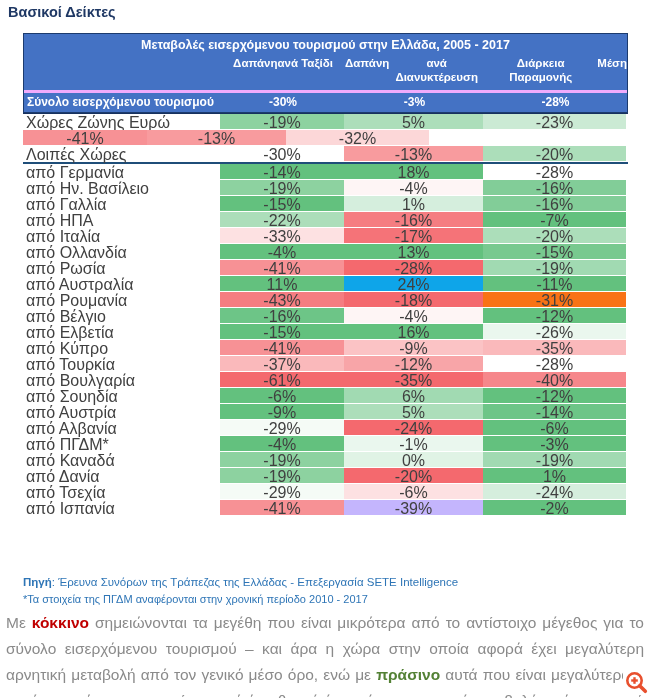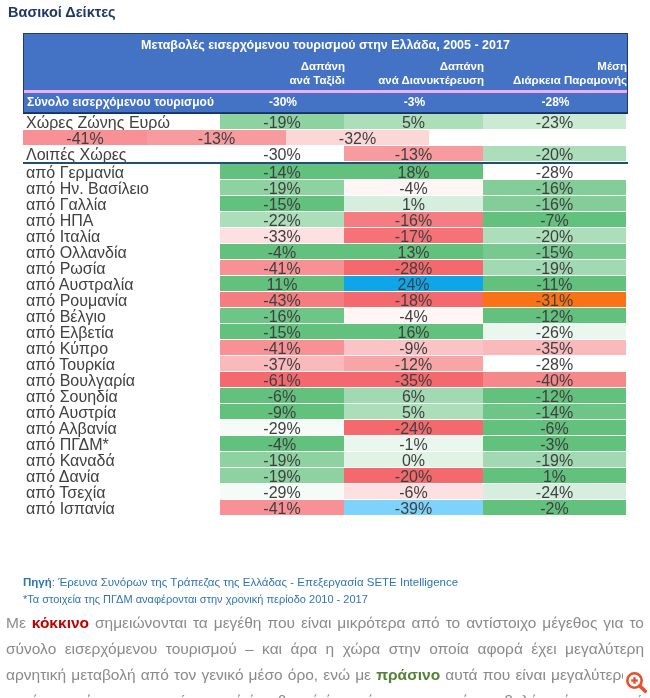--- a/index.html
+++ b/index.html
@@ -21,21 +21,21 @@
     border:1px solid #1C3B6E;
     box-sizing:border-box;
     background:#4472C4;
   }
   .title-bar{
     height:22px;line-height:22px;text-align:center;
     color:#ffffff;font-weight:bold;font-size:12.5px;
   }
   .head-row{display:flex;height:34px;}
   .hcell{color:#ffffff;font-weight:bold;font-size:11.5px;line-height:1.25;
-    display:flex;flex-direction:column;justify-content:center;text-align:right;}
+    display:flex;flex-direction:row;justify-content:center;text-align:center;}
   .c0{width:197px;} .c1{width:124px;} .c2{width:139px;} .c3{width:143px;}
   .total-row{
     display:flex;height:19px;line-height:19px;
     background:#4472C4;color:#ffffff;font-weight:bold;font-size:12px;
     border-top:3px solid #f0abfc;
   }
   .total-row .c0{padding-left:3px;box-sizing:border-box;}
   .total-row .v{text-align:center;}
   .tbody{border-top:1px solid #17315E;}
   .row{display:flex;height:16px;line-height:18.5px;font-size:16px;color:#404040;}
@@ -78,22 +78,22 @@
         <div class="hcell c0"></div>
         <div class="hcell c1">
           <span>Δαπάνη</span>
           <span>ανά Ταξίδι</span>
         </div>
         <div class="hcell c2">
           <span>Δαπάνη</span>
           <span>ανά Διανυκτέρευση</span>
         </div>
         <div class="hcell c3">
+          <span>Διάρκεια Παραμονής</span>
           <span>Μέση</span>
-          <span>Διάρκεια Παραμονής</span>
         </div>
       </div>
       <div class="total-row">
         <div class="c0">Σύνολο εισερχόμενου τουρισμού</div>
         <div class="v c1" id="tot0">-30%</div>
         <div class="v c2" id="tot1">-3%</div>
         <div class="v c3" id="tot2">-28%</div>
       </div>
     </div>
     <div class="tbody" id="tbody">
@@ -237,21 +237,21 @@
         </div>
         <div class="row">
           <div class="c0">από Τσεχία</div>
           <div class="v c1" style="background: rgb(245, 251, 246);">-29%</div>
           <div class="v c2" style="background: rgb(253, 225, 226);">-6%</div>
           <div class="v c3" style="background: rgb(213, 238, 221);">-24%</div>
         </div>
         <div class="row">
           <div class="c0">από Ισπανία</div>
           <div class="v c1" style="background: rgb(247, 145, 149);">-41%</div>
-          <div class="v c2" style="background: #7dd3fc;">-39%</div>
+          <div class="v c2" style="background: #c4b5fd;">-39%</div>
           <div class="v c3" style="background: rgb(99, 193, 126);">-2%</div>
         </div>
       </div>
   </div>
 
   <div class="source"><b>Πηγή</b><span>: Έρευνα Συνόρων της Τράπεζας της Ελλάδας - Επεξεργασία SETE Intelligence</span></div>
 
   <div class="footnote">*Τα στοιχεία της ΠΓΔΜ αναφέρονται στην χρονική περίοδο 2010 - 2017</div>
 
   <p class="para" id="para"><span>Με </span><span class="w-red">κόκκινο</span><span> σημειώνονται τα μεγέθη που είναι μικρότερα από το αντίστοιχο μέγεθος για το σύνολο εισερχόμενου τουρισμού – και άρα η χώρα στην οποία αφορά έχει μεγαλύτερη αρνητική μεταβολή από τον γενικό μέσο όρο, ενώ με </span><span class="w-green">πράσινο</span><span> αυτά που είναι μεγαλύτερα – και άρα η χώρα στην οποία αφορά έχει θετική ή μικρότερη αρνητική μεταβολή από τον γενικό μέσο όρο,</span></p>

